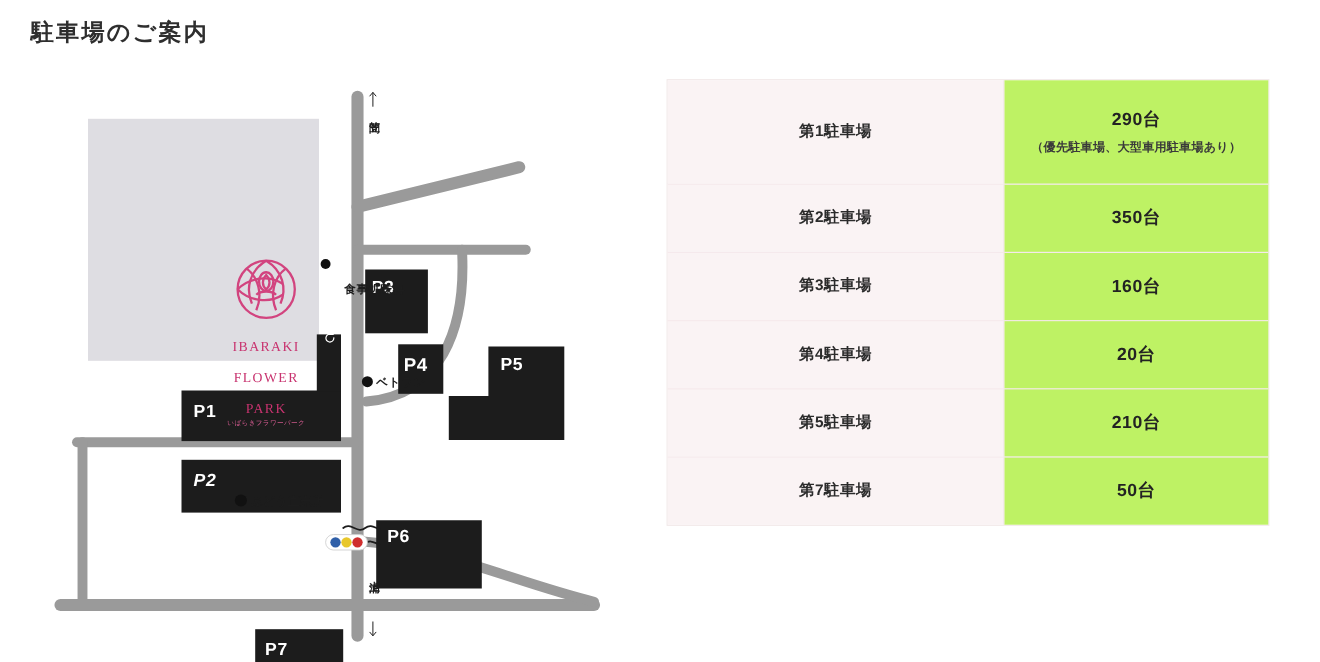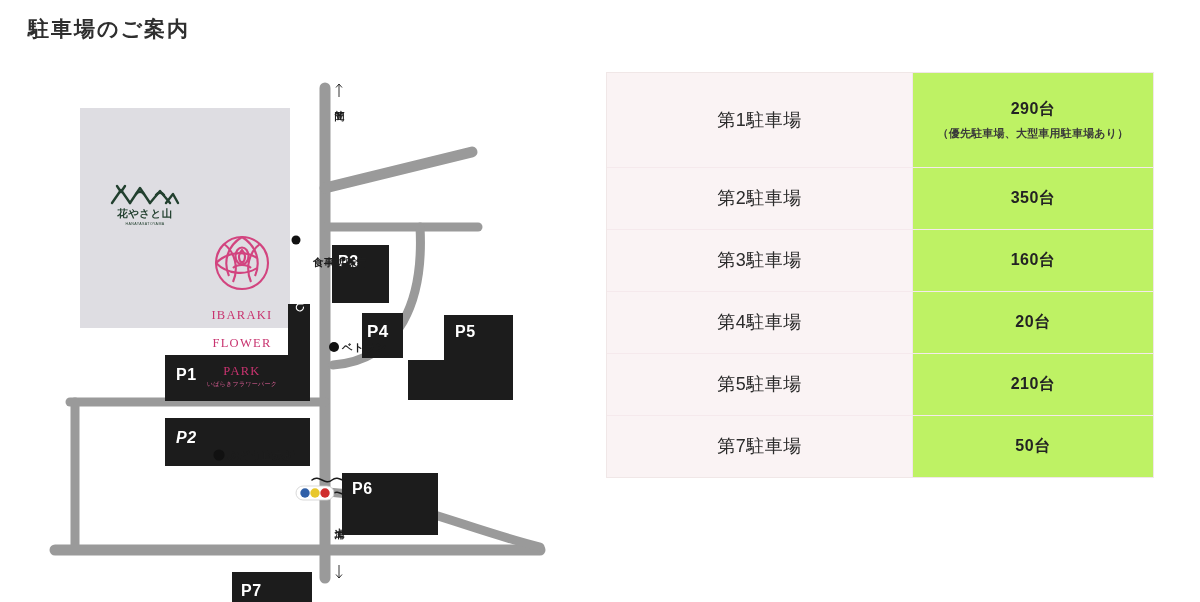--- a/index.html
+++ b/index.html
@@ -134,22 +134,22 @@
   .info-table tr { height: 62px; }
   .info-table td {
     border-bottom: 1px solid #f5e9ec;
     vertical-align: middle;
     text-align: center;
   }
   .info-table tr:last-child td { border-bottom: none; }
   .info-table td.lot-name {
     width: 303px;
     background: #faf3f4;
-    font-size: 18px;
-    font-weight: normal;
+    font-size: 14px;
+    font-weight: bold;
     color: #2b2b2b;
     border-right: 1px solid #f3e6e9;
     letter-spacing: 0.5px;
   }
   .info-table td.lot-cap {
     background: #bef264;
     font-size: 16px;
     font-weight: bold;
     color: #232323;
     letter-spacing: 0.5px;
@@ -227,37 +227,20 @@
       <circle cx="315" cy="433" r="4.7" fill="#e8c72b"></circle>
       <circle cx="325" cy="433" r="4.7" fill="#cf2d2d"></circle>
     </g>
 
     <g stroke="#1d1d1d" stroke-width="0.9" fill="none">
       <path d="M339 37 L339 24 M336 27.5 L339 24 L342 27.5"></path>
       <path d="M339 505 L339 518 M336 514.5 L339 518 L342 514.5"></path>
     </g>
   </svg>
 
-  <div class="logo-hanayasato">
-    <span class="mark">
-      <svg width="70" height="24" viewBox="0 0 70 24">
-        <g fill="none" stroke="#22402f" stroke-width="2.4" stroke-linecap="round" stroke-linejoin="round">
-          <path d="M2 21 L11 8 L20 21"></path>
-          <path d="M20 21 L30 6 L40 21"></path>
-          <path d="M40 21 L50 9 L60 21"></path>
-          <path d="M56 21 L63 12 L68 21"></path>
-          <path d="M7 4 L11 10 M15 4 L11 10"></path>
-          <path d="M26 12 C28 9 32 9 34 12"></path>
-          <path d="M46 13 C48 10 52 10 54 13"></path>
-        </g>
-      </svg>
-    </span>
-    <span class="jp">花やさと山</span>
-    <span class="romaji">HANAYASATOYAMA</span>
-  </div>
 
   <div class="logo-flowerpark">
     <span class="mark">
       <svg width="62" height="62" viewBox="0 0 62 62">
         <g fill="none" stroke="#d2447f" stroke-width="2.1">
           <circle cx="31" cy="31" r="26"></circle>
           <path d="M31 5 C16 14 12 30 18 44"></path>
           <path d="M31 5 C46 14 50 30 44 44"></path>
           <path d="M5 31 C16 20 34 18 46 26"></path>
           <path d="M5 31 C16 42 34 44 46 36"></path>

